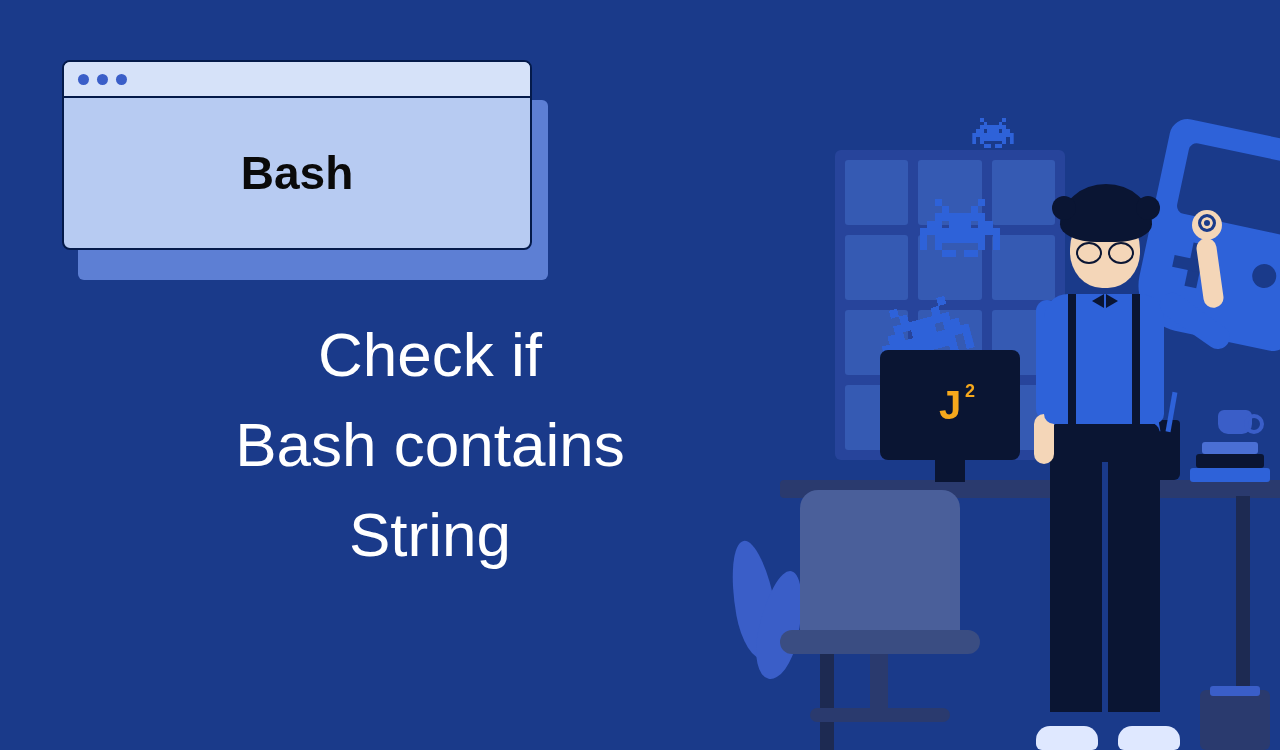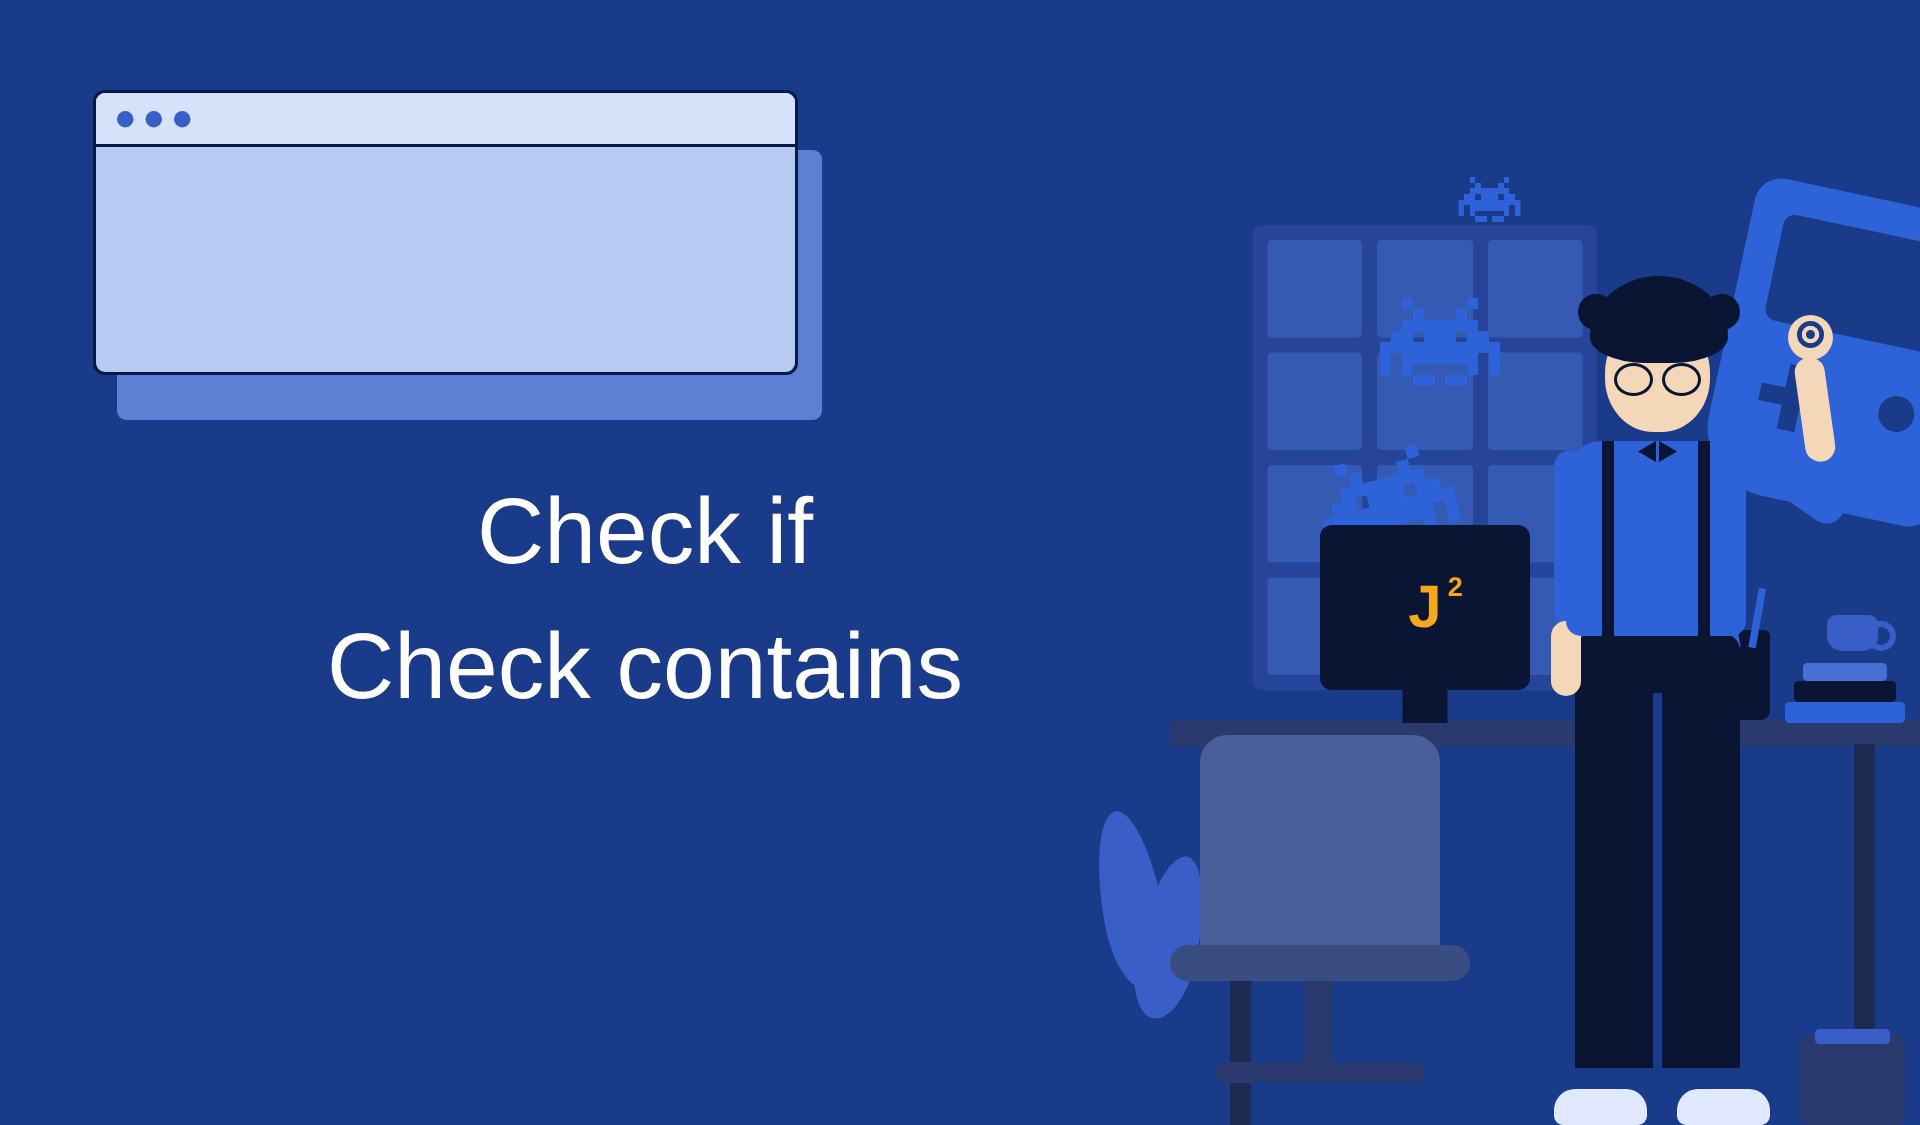--- a/index.html
+++ b/index.html
@@ -457,25 +457,29 @@
 </head>
 <body>
 
 <div class="card-shadow"></div>
 <div class="card">
   <div class="card-titlebar">
     <span class="dot"></span>
     <span class="dot"></span>
     <span class="dot"></span>
   </div>
+  <div class="card-body">
+    <span class="card-text">Bash</span>
+  </div>
 </div>
 
 <div class="caption">
   <div>Check if</div>
-  <div>Check contains</div>
+  <div>Bash contains</div>
+  <div>String</div>
 </div>
 
 <div class="scene">
   <div class="window-grid">
     <div></div>
       <div></div>
       <div></div>
       <div></div>
       <div></div>
       <div></div>

